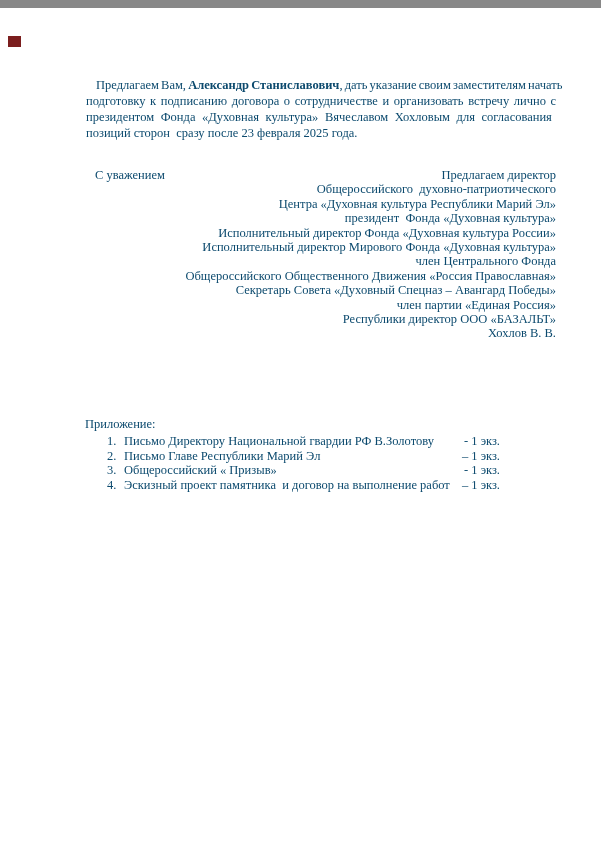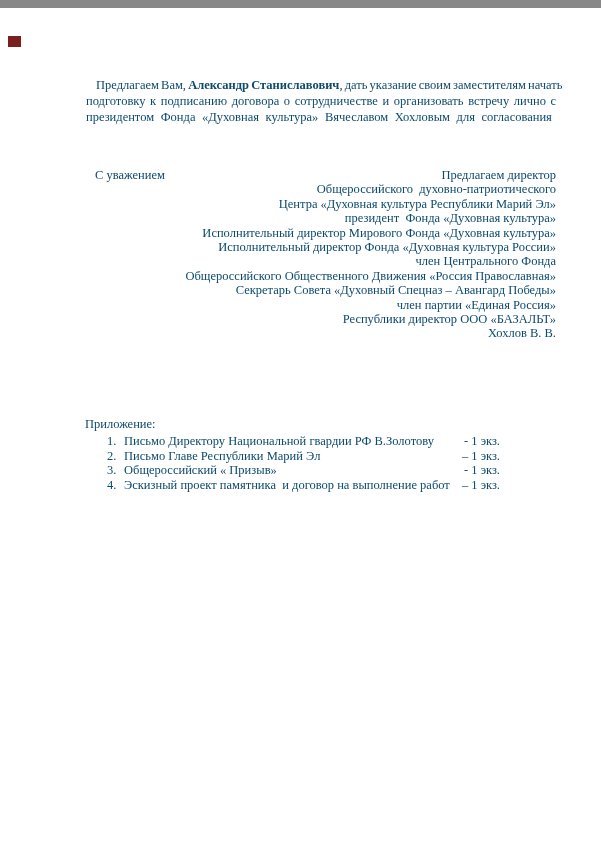--- a/index.html
+++ b/index.html
@@ -87,31 +87,32 @@
 <div class="page">
 
   <div class="corner-mark" style="background-color: rgb(123, 30, 30);"></div>
 
   <div class="body-par">
     <div class="body-line l1">
       <span>Предлагаем Вам, </span><span class="bold-name">Александр Станиславович</span><span>, дать указание своим заместителям начать</span>
     </div>
     <div class="body-line l2">подготовку к подписанию договора о сотрудничестве и организовать встречу лично с</div>
     <div class="body-line l3">президентом Фонда «Духовная культура» Вячеславом Хохловым для согласования</div>
+    <div class="body-line l4">позиций сторон  сразу после 23 февраля 2025 года.</div>
   </div>
 
   <div class="salutation">С уважением</div>
 
   <div class="sig-block">
     <div class="sig-line">Предлагаем директор</div>
     <div class="sig-line">Общероссийского  духовно-патриотического</div>
     <div class="sig-line">Центра «Духовная культура Республики Марий Эл»</div>
     <div class="sig-line">президент  Фонда «Духовная культура»</div>
+    <div class="sig-line">Исполнительный директор Фонда «Духовная культура России»</div>
     <div class="sig-line">Исполнительный директор Мирового Фонда «Духовная культура»</div>
-    <div class="sig-line">Исполнительный директор Фонда «Духовная культура России»</div>
     <div class="sig-line">член Центрального Фонда</div>
     <div class="sig-line">Общероссийского Общественного Движения «Россия Православная»</div>
     <div class="sig-line">Секретарь Совета «Духовный Спецназ – Авангард Победы»</div>
     <div class="sig-line">член партии «Единая Россия»</div>
     <div class="sig-line">Республики директор ООО «БАЗАЛЬТ»</div>
     <div class="sig-line">Хохлов В. В.</div>
   </div>
 
   <div class="attachments">
     <div class="attach-heading">Приложение:</div>

